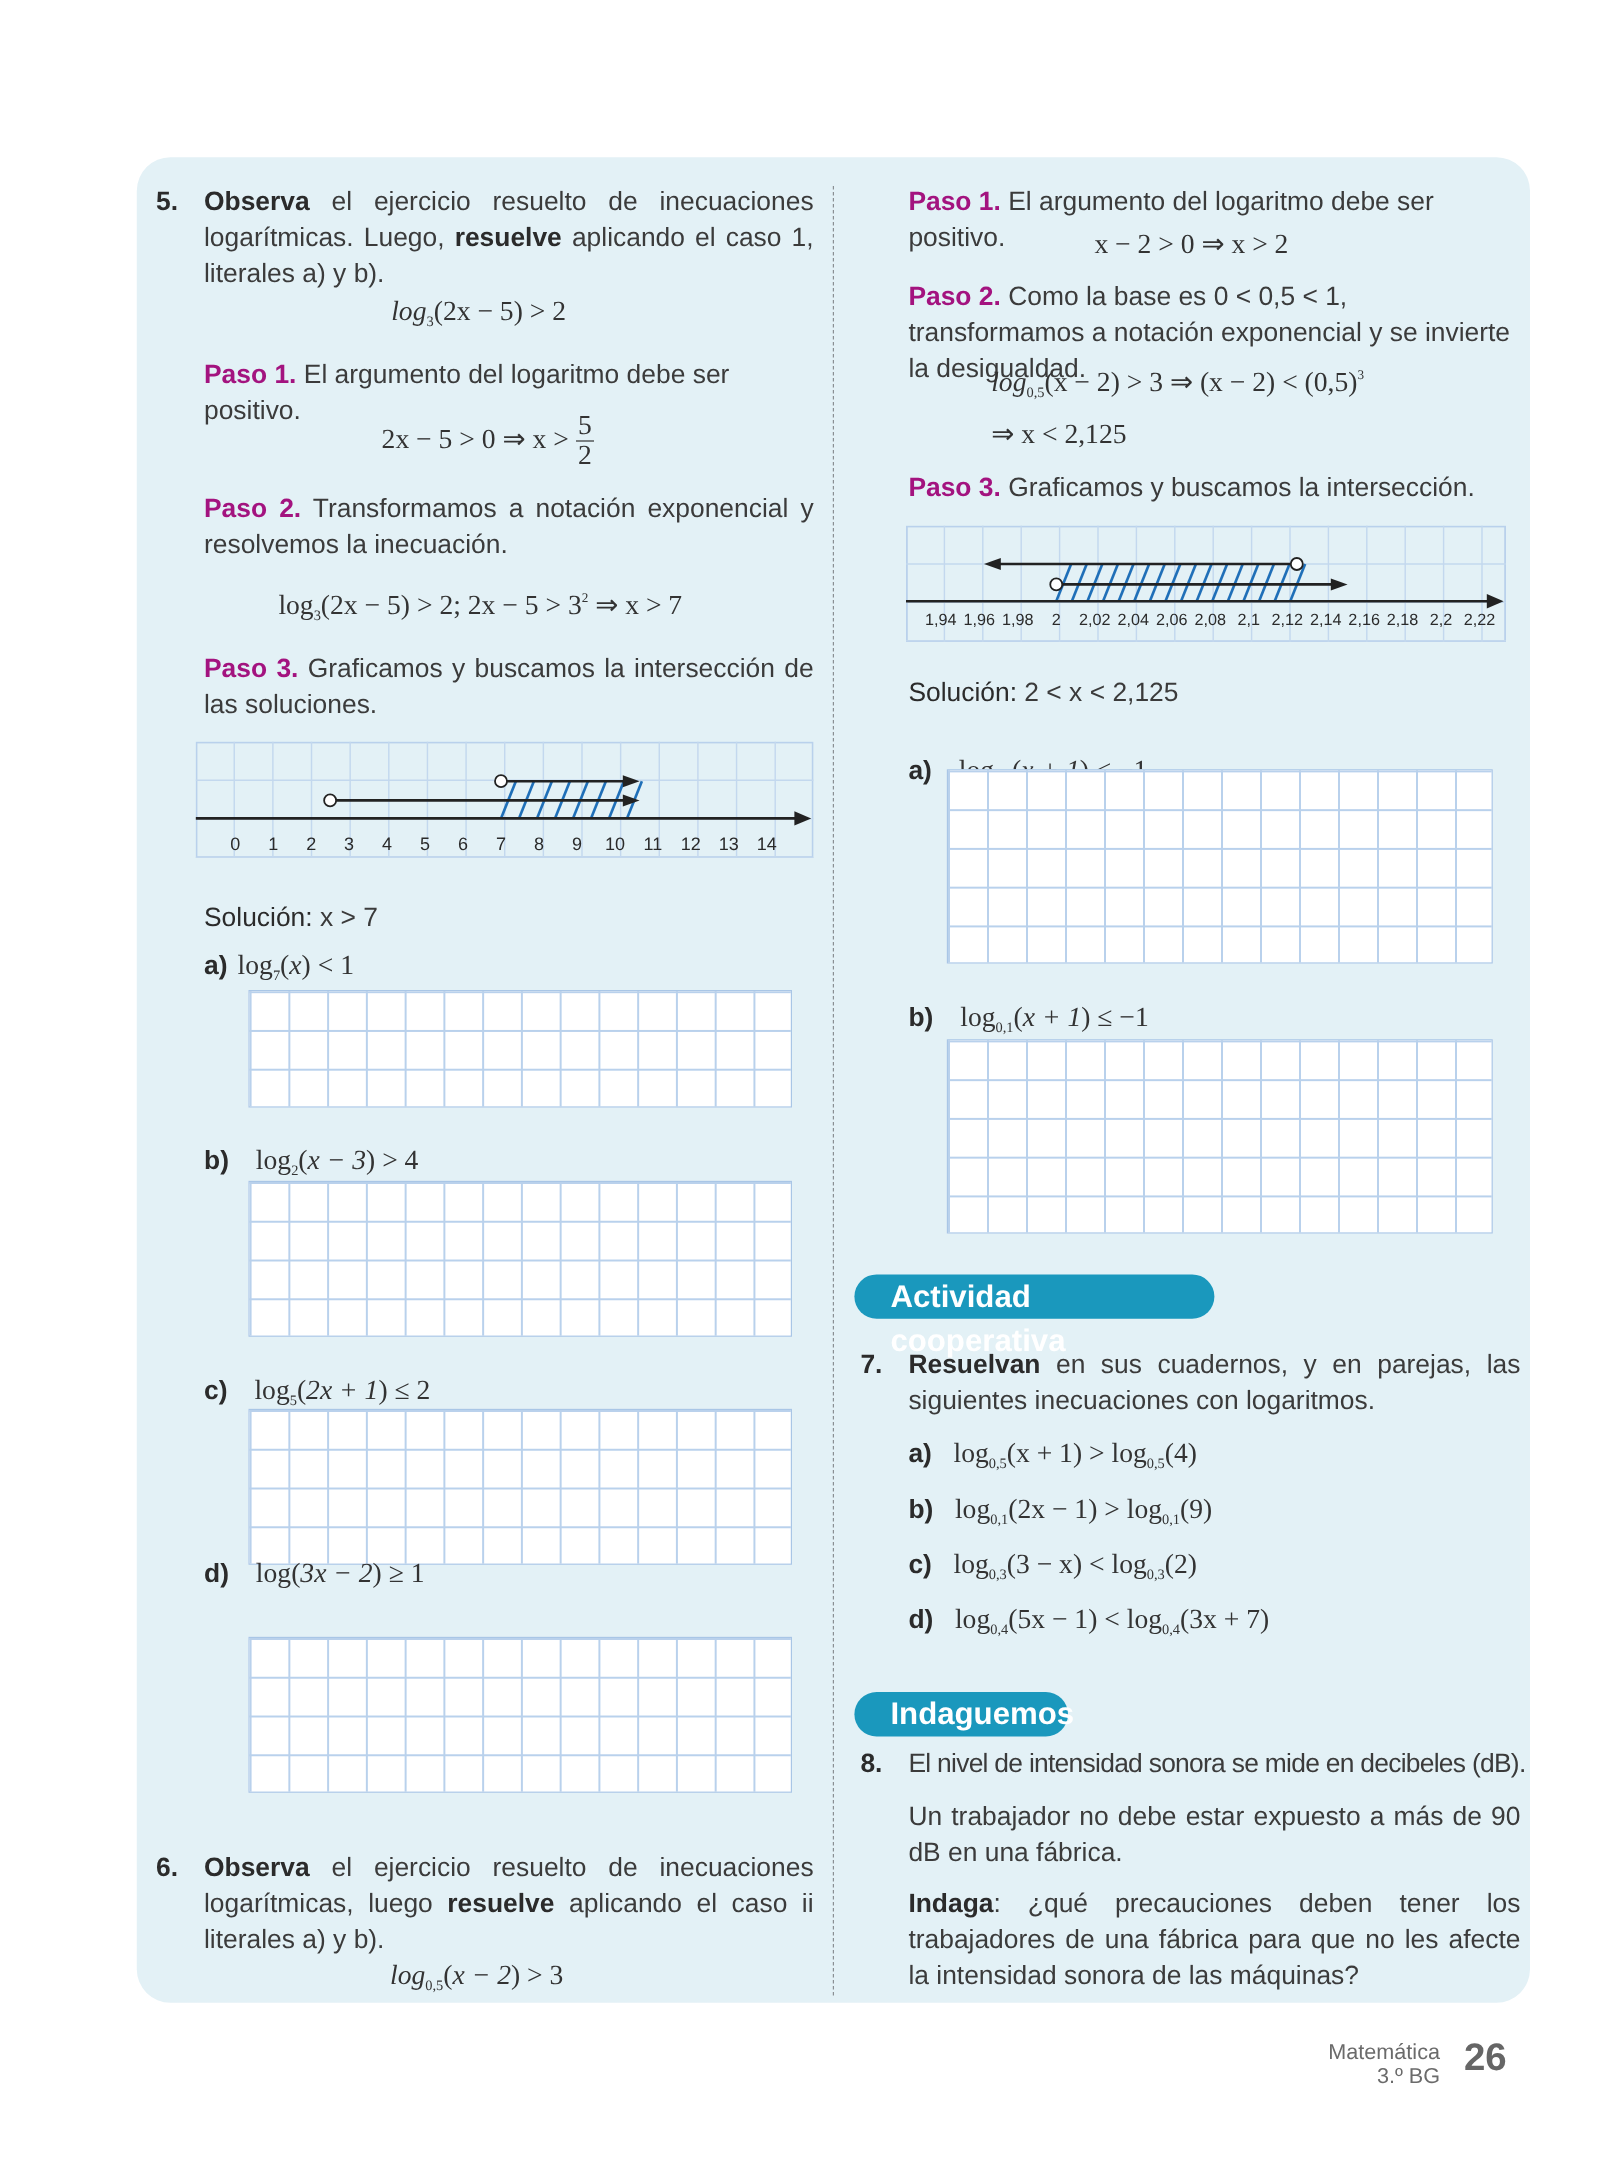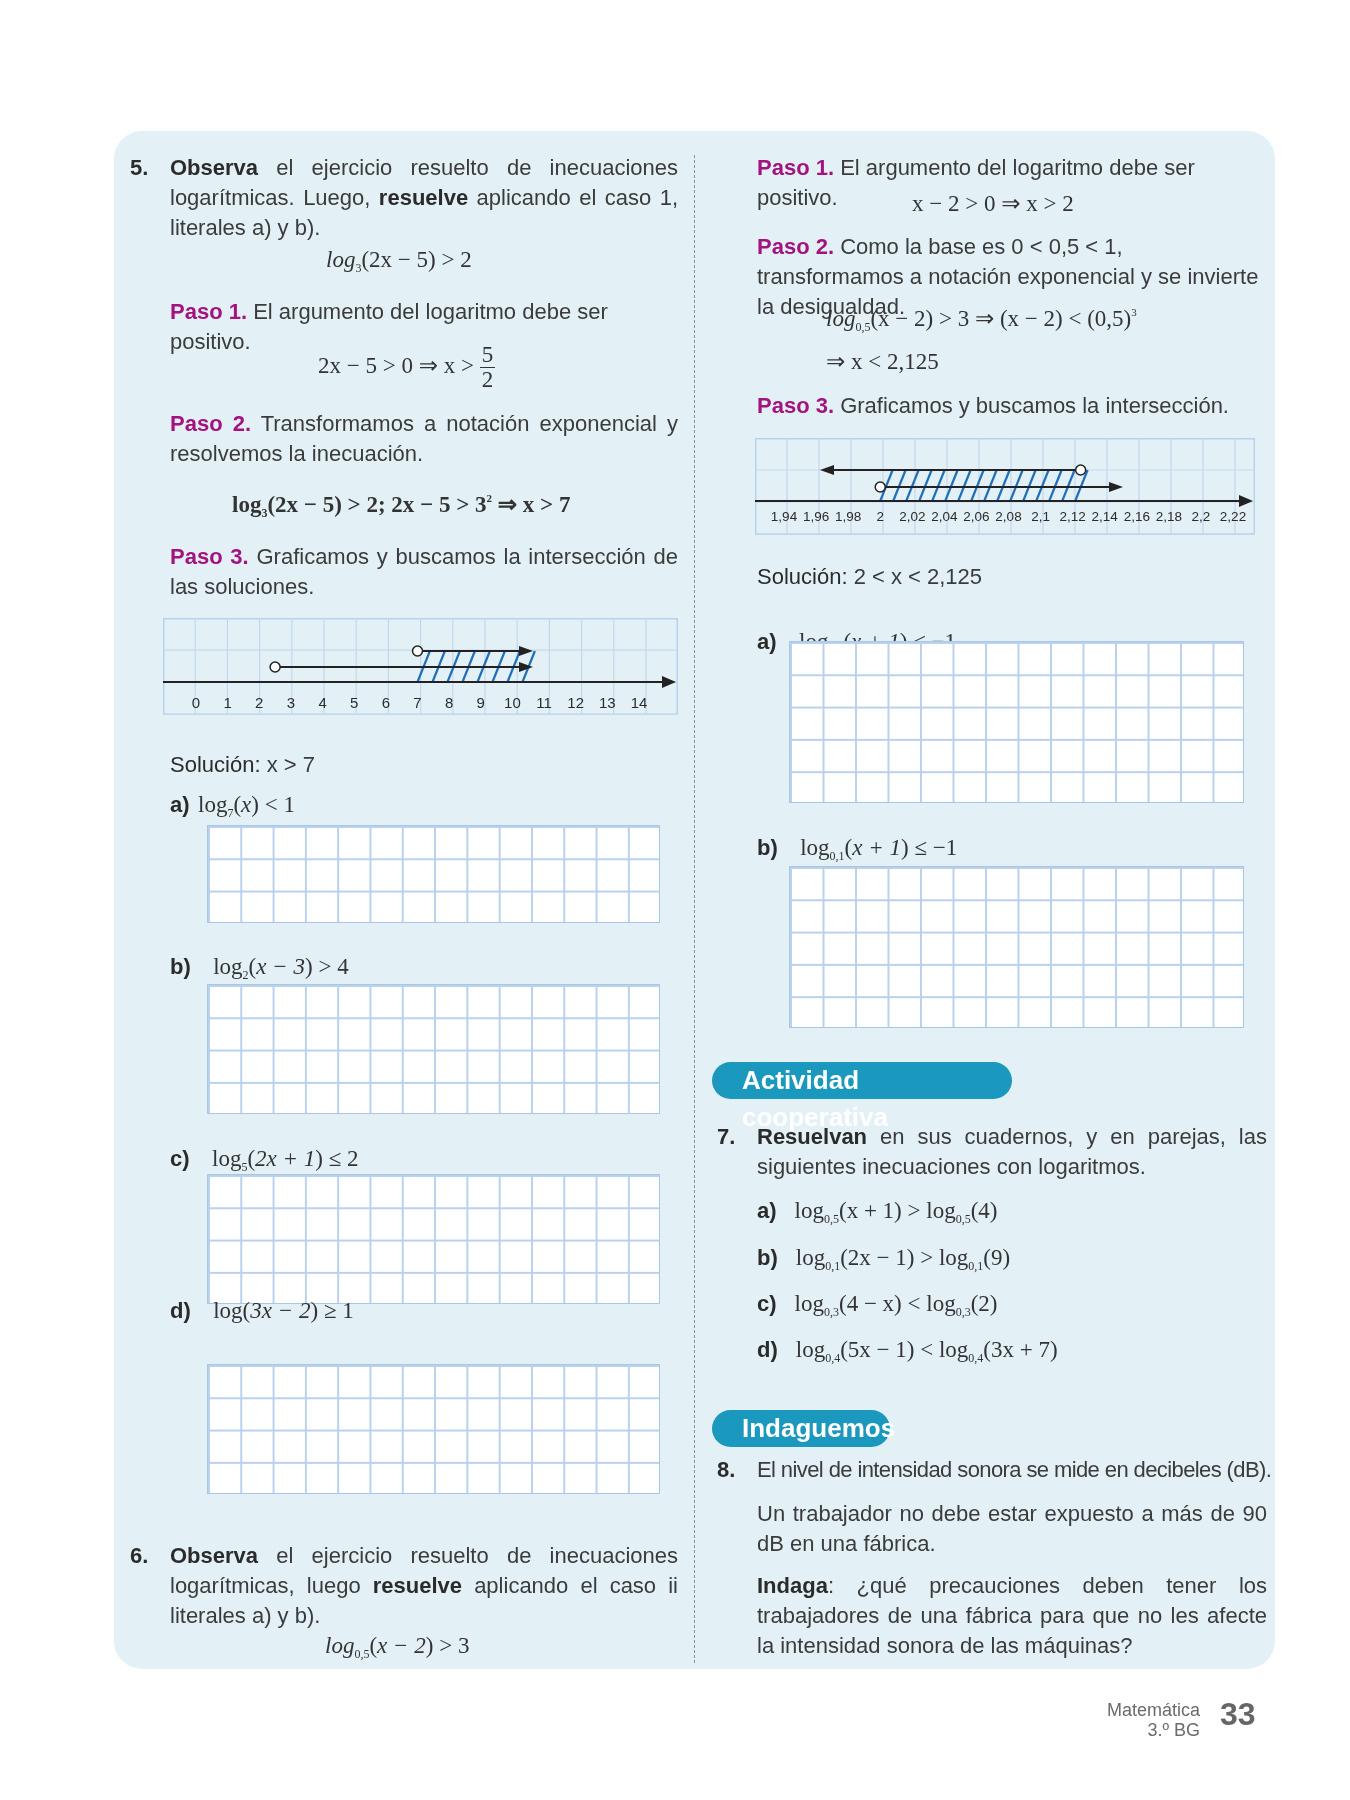--- a/index.html
+++ b/index.html
@@ -51,21 +51,21 @@
   <span style="position:relative; top:10px;">2x − 5 &gt; 0 ⇒ x &gt;</span>
   <span style="display:inline-block; vertical-align:middle; text-align:center; line-height:24px; position:relative; top:10px;">
     <span style="display:block; border-bottom:1.5px solid #333; padding:0 2px;">5</span>
     <span style="display:block;">2</span>
   </span>
 </div>
 
 <div class="abs txt just" style="left:170px; top:409px; width:508px;">
   <span class="paso">Paso 2.</span><span> Transformamos a notación exponencial y resolvemos la inecuación.</span>
 </div>
-<div class="abs math" style="left:232px; top:491px;font-weight:bold;">
+<div class="abs math" style="left:232px; top:491px;">
   <span>log</span><sub>3</sub><span>(2x − 5) &gt; 2;  2x − 5 &gt; 3</span><sup>2</sup><span> ⇒ x &gt; 7</span>
 </div>
 
 <div class="abs txt just" style="left:170px; top:542px; width:508px;">
   <span class="paso">Paso 3.</span><span> Graficamos y buscamos la intersección de las soluciones.</span>
 </div>
 
 <svg class="abs" style="left:163px; top:618px;" width="515" height="97">
   <g id="nl1-grid">
       <rect x="0.75" y="0.75" width="513.5" height="95.5" fill="none" stroke="#b9d1ec" stroke-width="1.5"></rect>
@@ -272,30 +272,30 @@
 <div class="pill" style="left:712px; top:1062px; width:300px;"><span>Actividad cooperativa</span></div>
 
 <div class="abs txt" style="left:717px; top:1122px;"><span class="num">7.</span></div>
 <div class="abs txt just" style="left:757px; top:1122px; width:510px;">
   <span class="b">Resuelvan</span><span> en sus cuadernos, y en parejas, las siguientes inecuaciones con logaritmos.</span>
 </div>
 
 <div id="coop-items">
     <div class="abs" style="left: 757px; top: 1198px;"><span class="label">a)</span><span class="math" style="margin-left:18px;">log<sub>0,5</sub>(<span>x + 1</span>)<span> &gt; </span>log<sub>0,5</sub>(<span>4</span>)</span></div>
     <div class="abs" style="left: 757px; top: 1245px;"><span class="label">b)</span><span class="math" style="margin-left:18px;">log<sub>0,1</sub>(<span>2x − 1</span>)<span> &gt; </span>log<sub>0,1</sub>(<span>9</span>)</span></div>
-    <div class="abs" style="left: 757px; top: 1291px;"><span class="label">c)</span><span class="math" style="margin-left:18px;">log<sub>0,3</sub>(<span>4 − x</span>)<span> &lt; </span>log<sub>0,3</sub>(<span>2</span>)</span></div>
+    <div class="abs" style="left: 757px; top: 1291px;"><span class="label">c)</span><span class="math" style="margin-left:18px;">log<sub>0,3</sub>(<span>3 − x</span>)<span> &lt; </span>log<sub>0,3</sub>(<span>2</span>)</span></div>
     <div class="abs" style="left: 757px; top: 1337px;"><span class="label">d)</span><span class="math" style="margin-left:18px;">log<sub>0,4</sub>(<span>5x − 1</span>)<span> &lt; </span>log<sub>0,4</sub>(<span>3x + 7</span>)</span></div>
   </div>
 
 <div class="pill" style="left:712px; top:1410px; width:178px;"><span>Indaguemos</span></div>
 
 <div class="abs txt" style="left:717px; top:1455px;"><span class="num">8.</span></div>
 <div class="abs txt" style="left:757px; top:1455px; width:515px; letter-spacing:-0.6px;"><span>El nivel de intensidad sonora se mide en decibeles (dB).</span></div>
 <div class="abs txt just" style="left:757px; top:1499px; width:510px;"><span>Un trabajador no debe estar expuesto a más de 90 dB en una fábrica.</span></div>
 <div class="abs txt just" style="left:757px; top:1571px; width:510px;">
   <span class="b">Indaga</span><span>: ¿qué precauciones deben tener los trabajadores de una fábrica para que no les afecte la intensidad sonora de las máquinas?</span>
 </div>
 
 <div class="abs foot-sub" style="left:1060px; top:1700px; width:140px;">
   <div>Matemática</div>
   <div>3.º BG</div>
 </div>
-<div class="abs foot-num" style="left:1220px; top:1696px;">33</div>
+<div class="abs foot-num" style="left:1220px; top:1696px;">26</div>
 
 </body></html>

